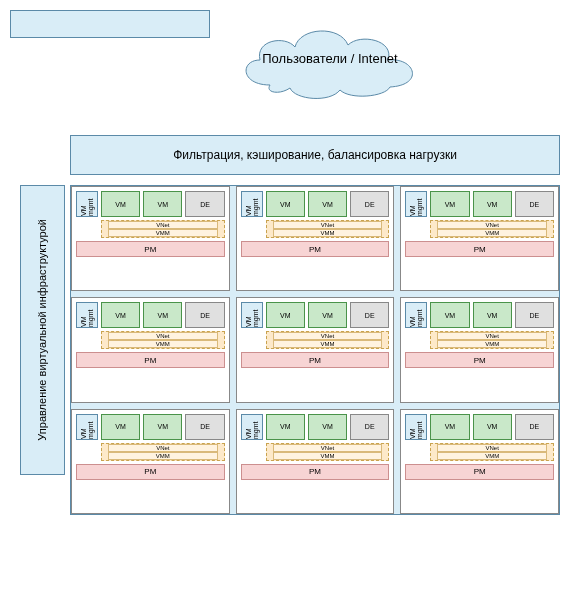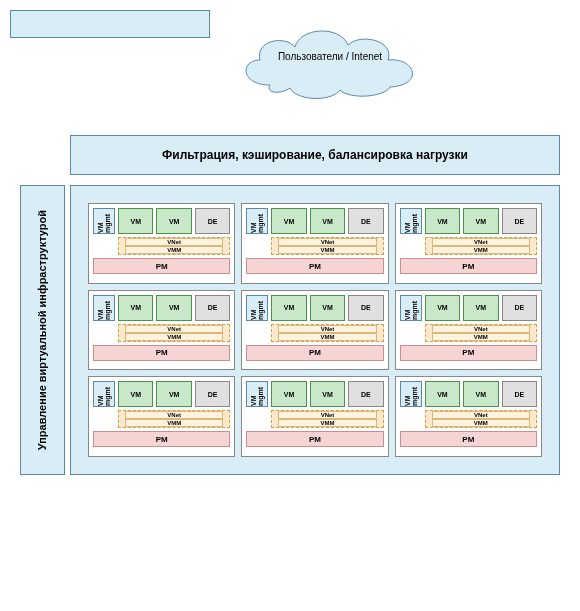--- a/index.html
+++ b/index.html
@@ -20,32 +20,32 @@
     position: absolute;
     left: 220px;
     top: 5px;
     width: 200px;
     height: 90px;
   }
   .cloud-label {
     position: absolute;
     left: 0; right: 0; top: 36px;
     text-align: center;
-    font-size: 10px;
+    font-size: 13px;
     font-weight: normal;
   }
   .box {
     position: absolute;
     background: #d9edf7;
     border: 1px solid #5b8aa8;
     display: flex;
     align-items: center;
     justify-content: center;
     text-align: center;
-    font-weight: bold;
+    font-weight: normal;
     font-size: 12px;
     padding: 4px;
   }
   .top-box {
     left: 60px;
     top: 125px;
     width: 490px;
     height: 40px;
   }
   .left-box {
@@ -58,28 +58,27 @@
     writing-mode: vertical-rl;
     transform: rotate(180deg);
     font-size: 11px;
     line-height: 1.2;
   }
   .grid-wrap {
     position: absolute;
     left: 60px;
     top: 175px;
     width: 490px;
-    height: 290px;
+    height: 330px;
     border: 1px solid #5b8aa8;
     background: #d9edf7;
-    padding: 17px;
+    padding: 0;
     display: flex;
     flex-direction: column;
     gap: 6px;
-    font-weight: bold;
   }
   .grid-row {
     display: flex;
     gap: 6px;
     flex: 1;
   }
   .pm-box {
     flex: 1;
     background: #fff;
     border: 1px solid #888;

